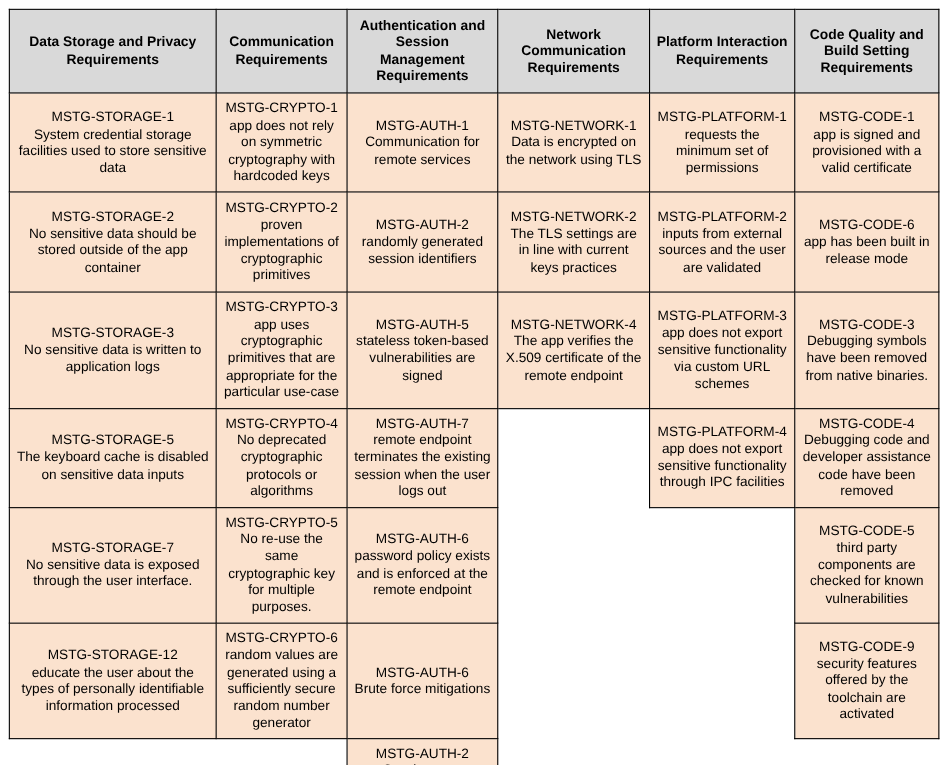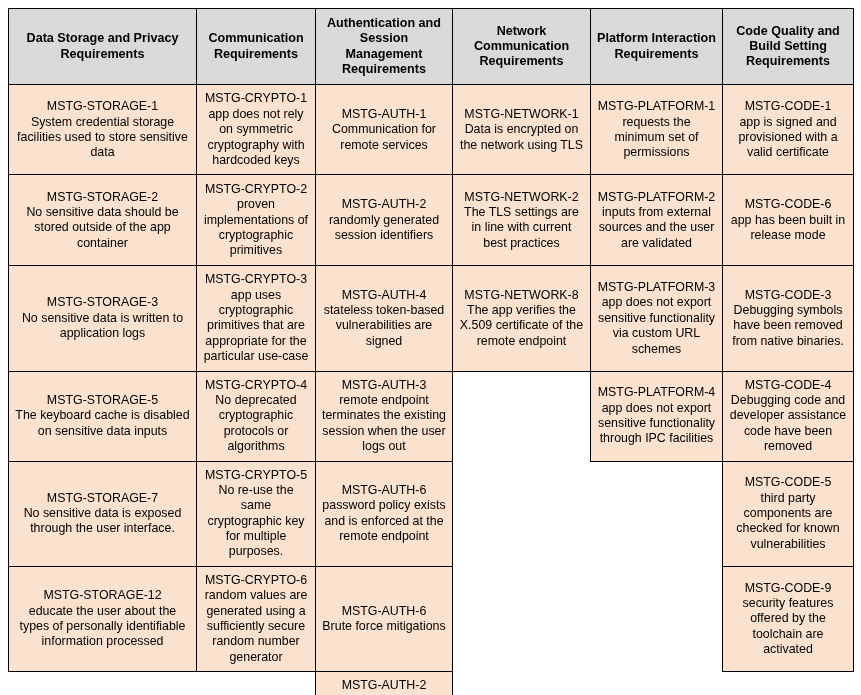--- a/index.html
+++ b/index.html
@@ -121,46 +121,46 @@
           <td class="cell">
             <span class="cell-id">MSTG-CRYPTO-2</span>
             <span class="cell-desc">proven implementations of cryptographic primitives</span>
           </td>
           <td class="cell">
             <span class="cell-id">MSTG-AUTH-2</span>
             <span class="cell-desc">randomly generated session identifiers</span>
           </td>
           <td class="cell">
             <span class="cell-id">MSTG-NETWORK-2</span>
-            <span class="cell-desc">The TLS settings are in line with current best practices</span>
+            <span class="cell-desc">The TLS settings are in line with current keys practices</span>
           </td>
           <td class="cell">
             <span class="cell-id">MSTG-PLATFORM-2</span>
             <span class="cell-desc">inputs from external sources and the user are validated</span>
           </td>
           <td class="cell">
             <span class="cell-id">MSTG-CODE-6</span>
             <span class="cell-desc">app has been built in release mode</span>
           </td>
         </tr>
         <tr class="row" style="height: 90px;">
           <td class="cell">
             <span class="cell-id">MSTG-STORAGE-3</span>
             <span class="cell-desc">No sensitive data is written to application logs</span>
           </td>
           <td class="cell">
             <span class="cell-id">MSTG-CRYPTO-3</span>
             <span class="cell-desc">app uses cryptographic primitives that are appropriate for the particular use-case</span>
           </td>
           <td class="cell">
-            <span class="cell-id">MSTG-AUTH-4</span>
+            <span class="cell-id">MSTG-AUTH-5</span>
             <span class="cell-desc">stateless token-based vulnerabilities are signed</span>
           </td>
           <td class="cell">
-            <span class="cell-id">MSTG-NETWORK-8</span>
+            <span class="cell-id">MSTG-NETWORK-4</span>
             <span class="cell-desc">The app verifies the X.509 certificate of the remote endpoint</span>
           </td>
           <td class="cell">
             <span class="cell-id">MSTG-PLATFORM-3</span>
             <span class="cell-desc">app does not export sensitive functionality via custom URL schemes</span>
           </td>
           <td class="cell">
             <span class="cell-id">MSTG-CODE-3</span>
             <span class="cell-desc">Debugging symbols have been removed from native binaries.</span>
           </td>
@@ -168,21 +168,21 @@
         <tr class="row" style="height: 90px;">
           <td class="cell">
             <span class="cell-id">MSTG-STORAGE-5</span>
             <span class="cell-desc">The keyboard cache is disabled on sensitive data inputs</span>
           </td>
           <td class="cell">
             <span class="cell-id">MSTG-CRYPTO-4</span>
             <span class="cell-desc">No deprecated cryptographic protocols or algorithms</span>
           </td>
           <td class="cell">
-            <span class="cell-id">MSTG-AUTH-3</span>
+            <span class="cell-id">MSTG-AUTH-7</span>
             <span class="cell-desc">remote endpoint terminates the existing session when the user logs out</span>
           </td>
           <td class="empty"></td>
           <td class="cell">
             <span class="cell-id">MSTG-PLATFORM-4</span>
             <span class="cell-desc">app does not export sensitive functionality through IPC facilities</span>
           </td>
           <td class="cell">
             <span class="cell-id">MSTG-CODE-4</span>
             <span class="cell-desc">Debugging code and developer assistance code have been removed</span>

